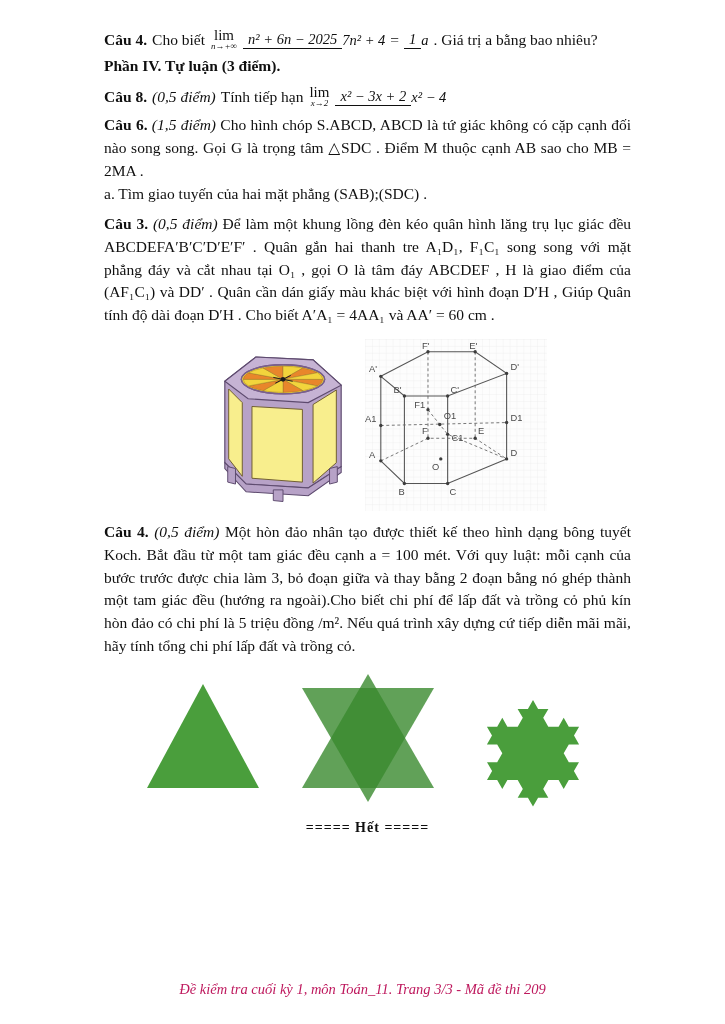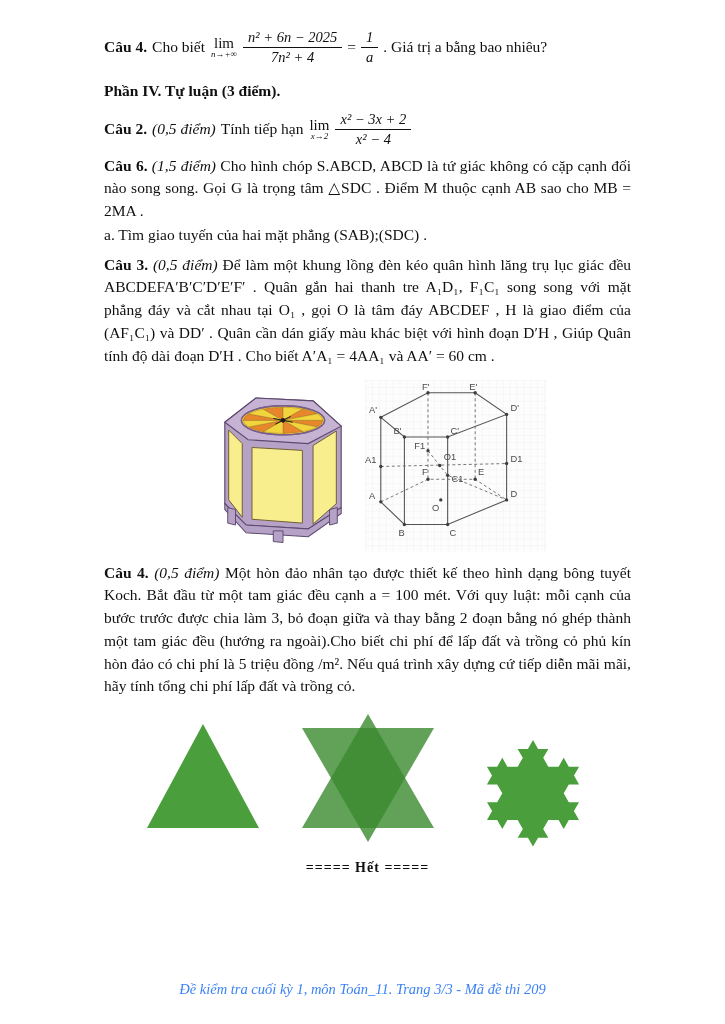--- a/index.html
+++ b/index.html
@@ -13,38 +13,38 @@
 
   .qline { display:flex; align-items:center; gap:5px; font-size:15.5px; }
   .qlabel { font-weight:bold; white-space:nowrap; }
   .qpoints { font-style:italic; white-space:nowrap; }
   .math { font-style:italic; }
 
   .lim { display:inline-flex; flex-direction:column; align-items:center; line-height:1; margin:0 1px;text-align:center; }
   .lim .limword { font-size:15px; }
   .lim .limsub { font-size:9px; font-style:italic; margin-top:-1px; }
 
-  .frac { display:inline-flex; flex-direction:column; align-items:center; text-align:center;
+  .frac { display:inline-flex; flex-direction:row; align-items:center; text-align:center;
           font-size:14.5px; line-height:1.25; vertical-align:middle; }
   .frac .num { border-bottom:1.2px solid #101010; padding:0 5px 0.5px 5px; }
   .frac .den { padding-top:0.5px;text-align:center; }
 
-  .part-heading { font-size:15.5px; font-weight:bold; margin:16px 0 10px 0; }
+  .part-heading { font-size:15.5px; font-weight:bold; margin:6px 0 10px 0; }
 
   p.qpara { font-size:15.5px; line-height:1.47; text-align:justify; }
   p.qitem { font-size:15.5px; line-height:1.6;font-family:Liberation Serif, serif; }
 
   .m-top { margin-top:6px; }
   .figrow { display:flex; justify-content:center; align-items:flex-start; }
   .figrow1 { gap:18px; margin:12px 0 10px 30px; }
   .figrow2 { gap:30px; margin:14px 0 4px 0; }
 
   .endline { text-align:center; font-weight:bold; font-size:14px; margin-top:8px; letter-spacing:1px; }
   .footer { position:absolute; left:0; right:0; bottom:26px; text-align:center;
-            font-style:italic; font-size:14.5px; color:#3b82f6; }
+            font-style:italic; font-size:14.5px; color:#be185d; }
 
   svg text.plabel { font-family:"Liberation Sans", sans-serif; font-size:9.5px; fill:#4a4a4a; }
 </style>
 </head>
 <body>
 
 <div class="page">
   <div class="content">
 
     <div class="qline">
@@ -62,21 +62,21 @@
       <span class="frac math">
         <span class="num">1</span>
         <span class="den">a</span>
       </span>
       <span>. Giá trị a bằng bao nhiêu?</span>
     </div>
 
     <h3 class="part-heading">Phần IV. Tự luận (3 điểm).</h3>
 
     <div class="qline">
-      <span class="qlabel">Câu 2.</span>
+      <span class="qlabel">Câu 8.</span>
       <span class="qpoints">(0,5 điểm)</span>
       <span>Tính tiếp hạn</span>
       <span class="lim">
         <span class="limword">lim</span>
         <span class="limsub">x→2</span>
       </span>
       <span class="frac math">
         <span class="num">x² − 3x + 2</span>
         <span class="den">x² − 4</span>
       </span>

